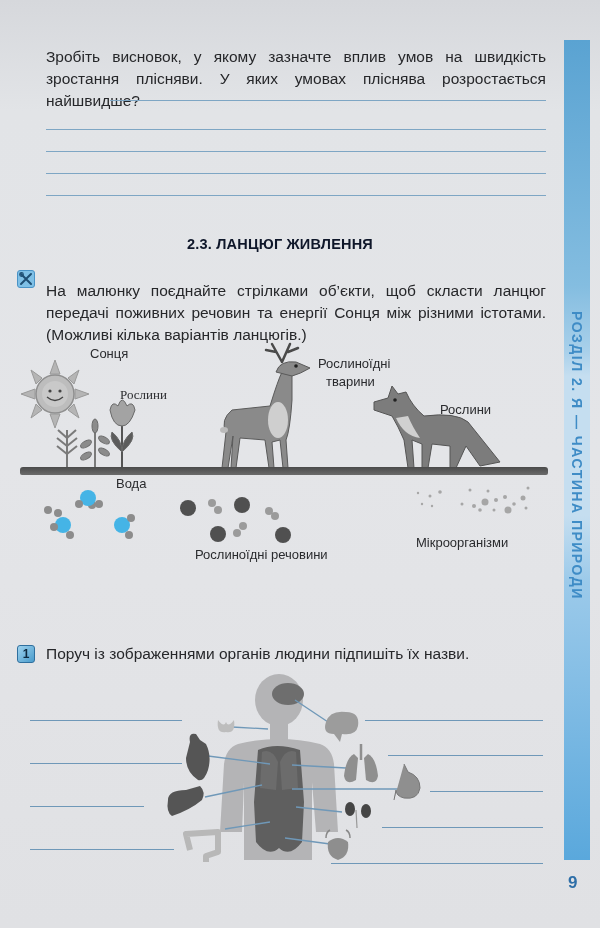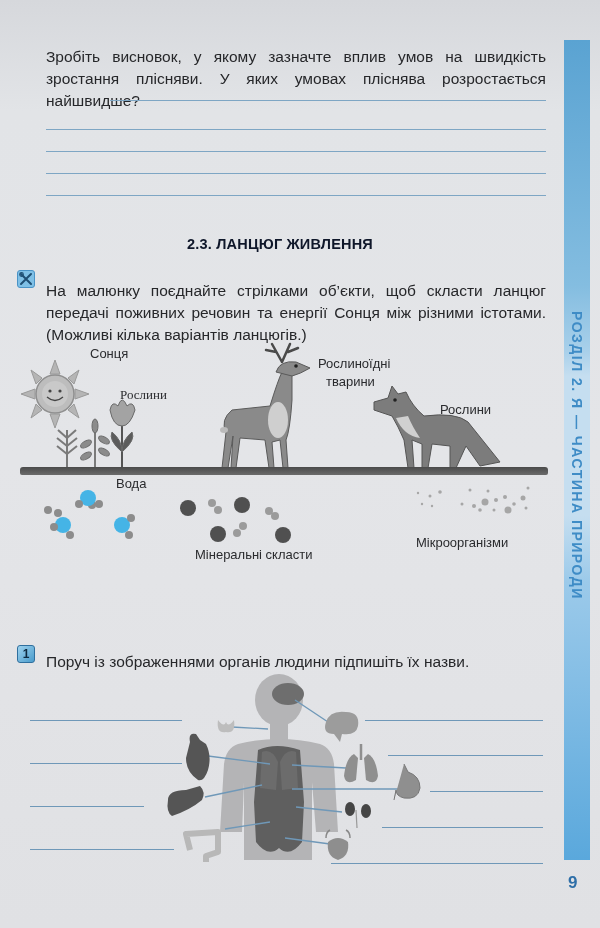--- a/index.html
+++ b/index.html
@@ -149,28 +149,28 @@
         <circle cx="514" cy="24" r="1.8"></circle>
       <circle cx="523" cy="18" r="2.5"></circle>
         <circle cx="508" cy="30" r="3.5"></circle>
         <circle cx="526" cy="28" r="1.5"></circle>
       <circle cx="480" cy="30" r="1.8"></circle>
         <circle cx="494" cy="30" r="1.5"></circle>
     </g>
   </svg>
 
   <div class="lbl" style="left:116px; top:476px;">Вода</div>
-  <div class="lbl" style="left:195px; top:547px;">Мінеральні скласти</div>
+  <div class="lbl" style="left:195px; top:547px;">Рослиноїдні речовини</div>
   <div class="lbl" style="left:416px; top:535px;">Мікроорганізми</div>
 
 
   <div class="task-icon" style="top:645px; background:linear-gradient(135deg,#9ed2ee,#4a9ccc); border-color:#2f6f9e;">
     <span style="font-size:12px; font-weight:bold; color:#0e2a40;">1</span>
   </div>
-  <div class="para" style="top:643px;margin-top:8px;">Поруч із зображеннями органів людини підпишіть їх назви.</div>
+  <div class="para" style="top:643px;">Поруч із зображеннями органів людини підпишіть їх назви.</div>
 
   <svg width="600" height="200" style="left:0; top:672px;">
 
     <g fill="#b4b4b6">
       <ellipse cx="279" cy="28" rx="24" ry="26"></ellipse>
       <rect x="270" y="50" width="18" height="20"></rect>
       <path d="M238 72 Q279 62 320 72 Q332 76 334 92 L338 160 L316 160 L312 110 L312 188 L244 188 L244 110 L242 160 L220 160 L224 92 Q226 76 238 72Z"></path>
     </g>
 
     <g fill="#5f5f5f">

